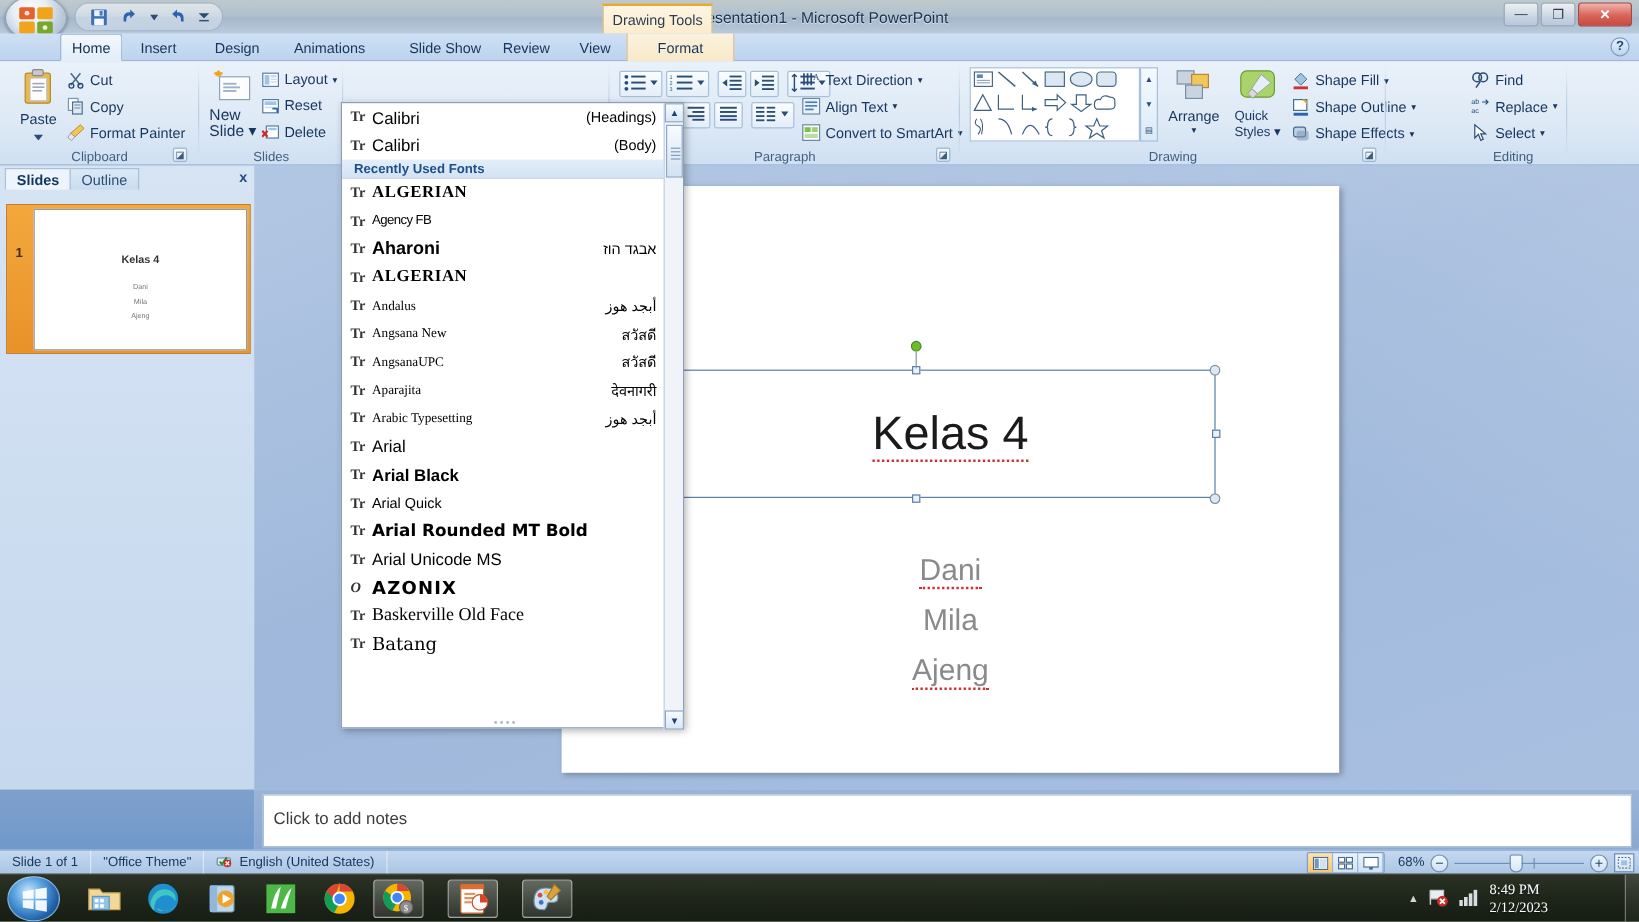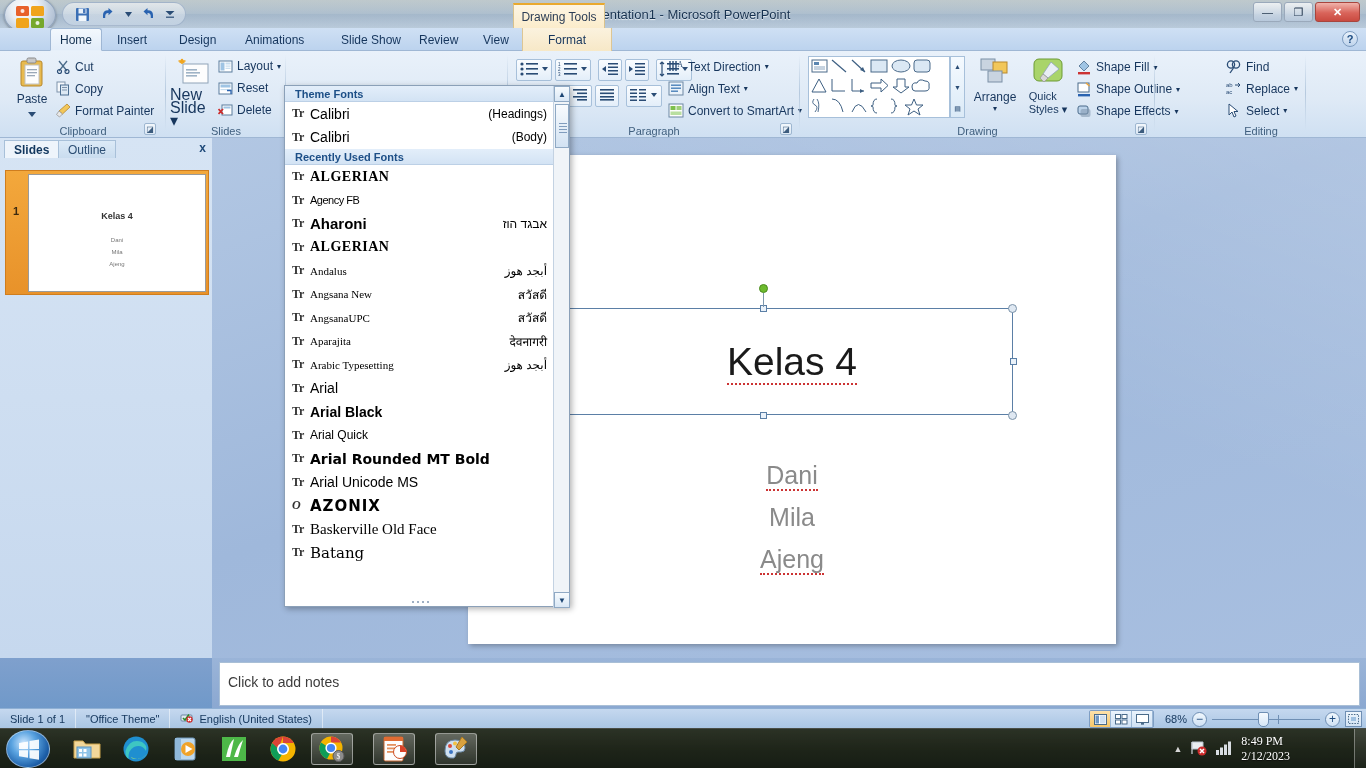--- a/index.html
+++ b/index.html
@@ -49,21 +49,21 @@
     display:flex; align-items:center; gap:4px;
   }
   .qat-btn { width:22px; height:20px; display:flex; align-items:center; justify-content:center; cursor:pointer; }
   .win-title {
     position:absolute; left:0; top:0; width:1366px; height:28px;
     display:flex; align-items:center; justify-content:center;
     font-size:13px; color:#16314f; text-shadow:0 1px 1px rgba(255,255,255,.8);
     pointer-events:none;
   }
   .ctx-tab-title {
-    position:absolute; left:513px; top:3px; width:92px; height:25px;
+    position:absolute; left:502px; top:3px; width:92px; height:25px;
     background: linear-gradient(180deg,#fdf5e3,#fbeccb);
     border-top:2px solid #e9a92e;
     border-left:1px solid #d9c28c; border-right:1px solid #d9c28c;
     display:flex; align-items:center; justify-content:center;
     font-size:12px; color:#2b3d55;
   }
   .win-buttons { position:absolute; right:6px; top:2px; display:flex; gap:2px; }
   .wb {
     width:29px; height:20px; border:1px solid #9aa9bb; border-radius:3px;
     background:linear-gradient(180deg,rgba(255,255,255,.72),rgba(190,206,226,.6));
@@ -463,21 +463,21 @@
           </svg>
         </span>
         <span>Format Painter</span>
       </div>
       <div class="glabel">Clipboard</div>
       <div class="dlg-launch" style="right:10px">◪</div>
       <div class="gsep" style="right:0"></div>
     </div>
 
     <div class="rgroup" style="left:166px;width:120px">
-      <div class="bigbtn" style="position:absolute;left:4px;top:6px;width:48px;font-size:16px;line-height:13px">
+      <div class="bigbtn" style="position:absolute;left:4px;top:6px;width:48px;font-size:13px;line-height:13px">
         <span>
           <svg width="34" height="30" viewBox="0 0 34 30">
             <rect x="6" y="7" width="25" height="19" fill="#fdfdfd" stroke="#8fa3b8"></rect>
             <rect x="9" y="12" width="11" height="1.6" fill="#9fb3c6"></rect>
             <rect x="9" y="15" width="14" height="1.6" fill="#9fb3c6"></rect>
             <rect x="9" y="18" width="11" height="1.6" fill="#9fb3c6"></rect>
             <path d="M5 2 L7 6 M5 2 L3 6 M5 2 L5 7 M1.5 4 L8.5 4" stroke="#f0a41c" stroke-width="1.6" fill="none"></path>
           </svg>
         </span>
         <span>
@@ -938,21 +938,20 @@
         <svg width="11" height="10" viewBox="0 0 11 10">
           <rect x="0.5" y="0.5" width="10" height="9" fill="none" stroke="#4a6b8a" stroke-dasharray="1.5 1.2"></rect>
           <rect x="3" y="3" width="5" height="4" fill="#9fc0e0"></rect>
         </svg>
       </div>
     </div>
   </div>
 
   <div class="fontdrop">
     <div id="fd-body">
-        <div class="fd-head">Theme Fonts</div>
         <div class="fd-item">
           <span class="fd-tt"><span style="font-family:'Liberation Serif',serif;font-weight:bold">Tr</span></span>
           <span class="fd-name f-calibri">Calibri</span>
           <span class="fd-tag">(Headings)</span>
         </div>
         <div class="fd-item">
           <span class="fd-tt"><span style="font-family:'Liberation Serif',serif;font-weight:bold">Tr</span></span>
           <span class="fd-name f-calibri">Calibri</span>
           <span class="fd-tag">(Body)</span>
         </div>

